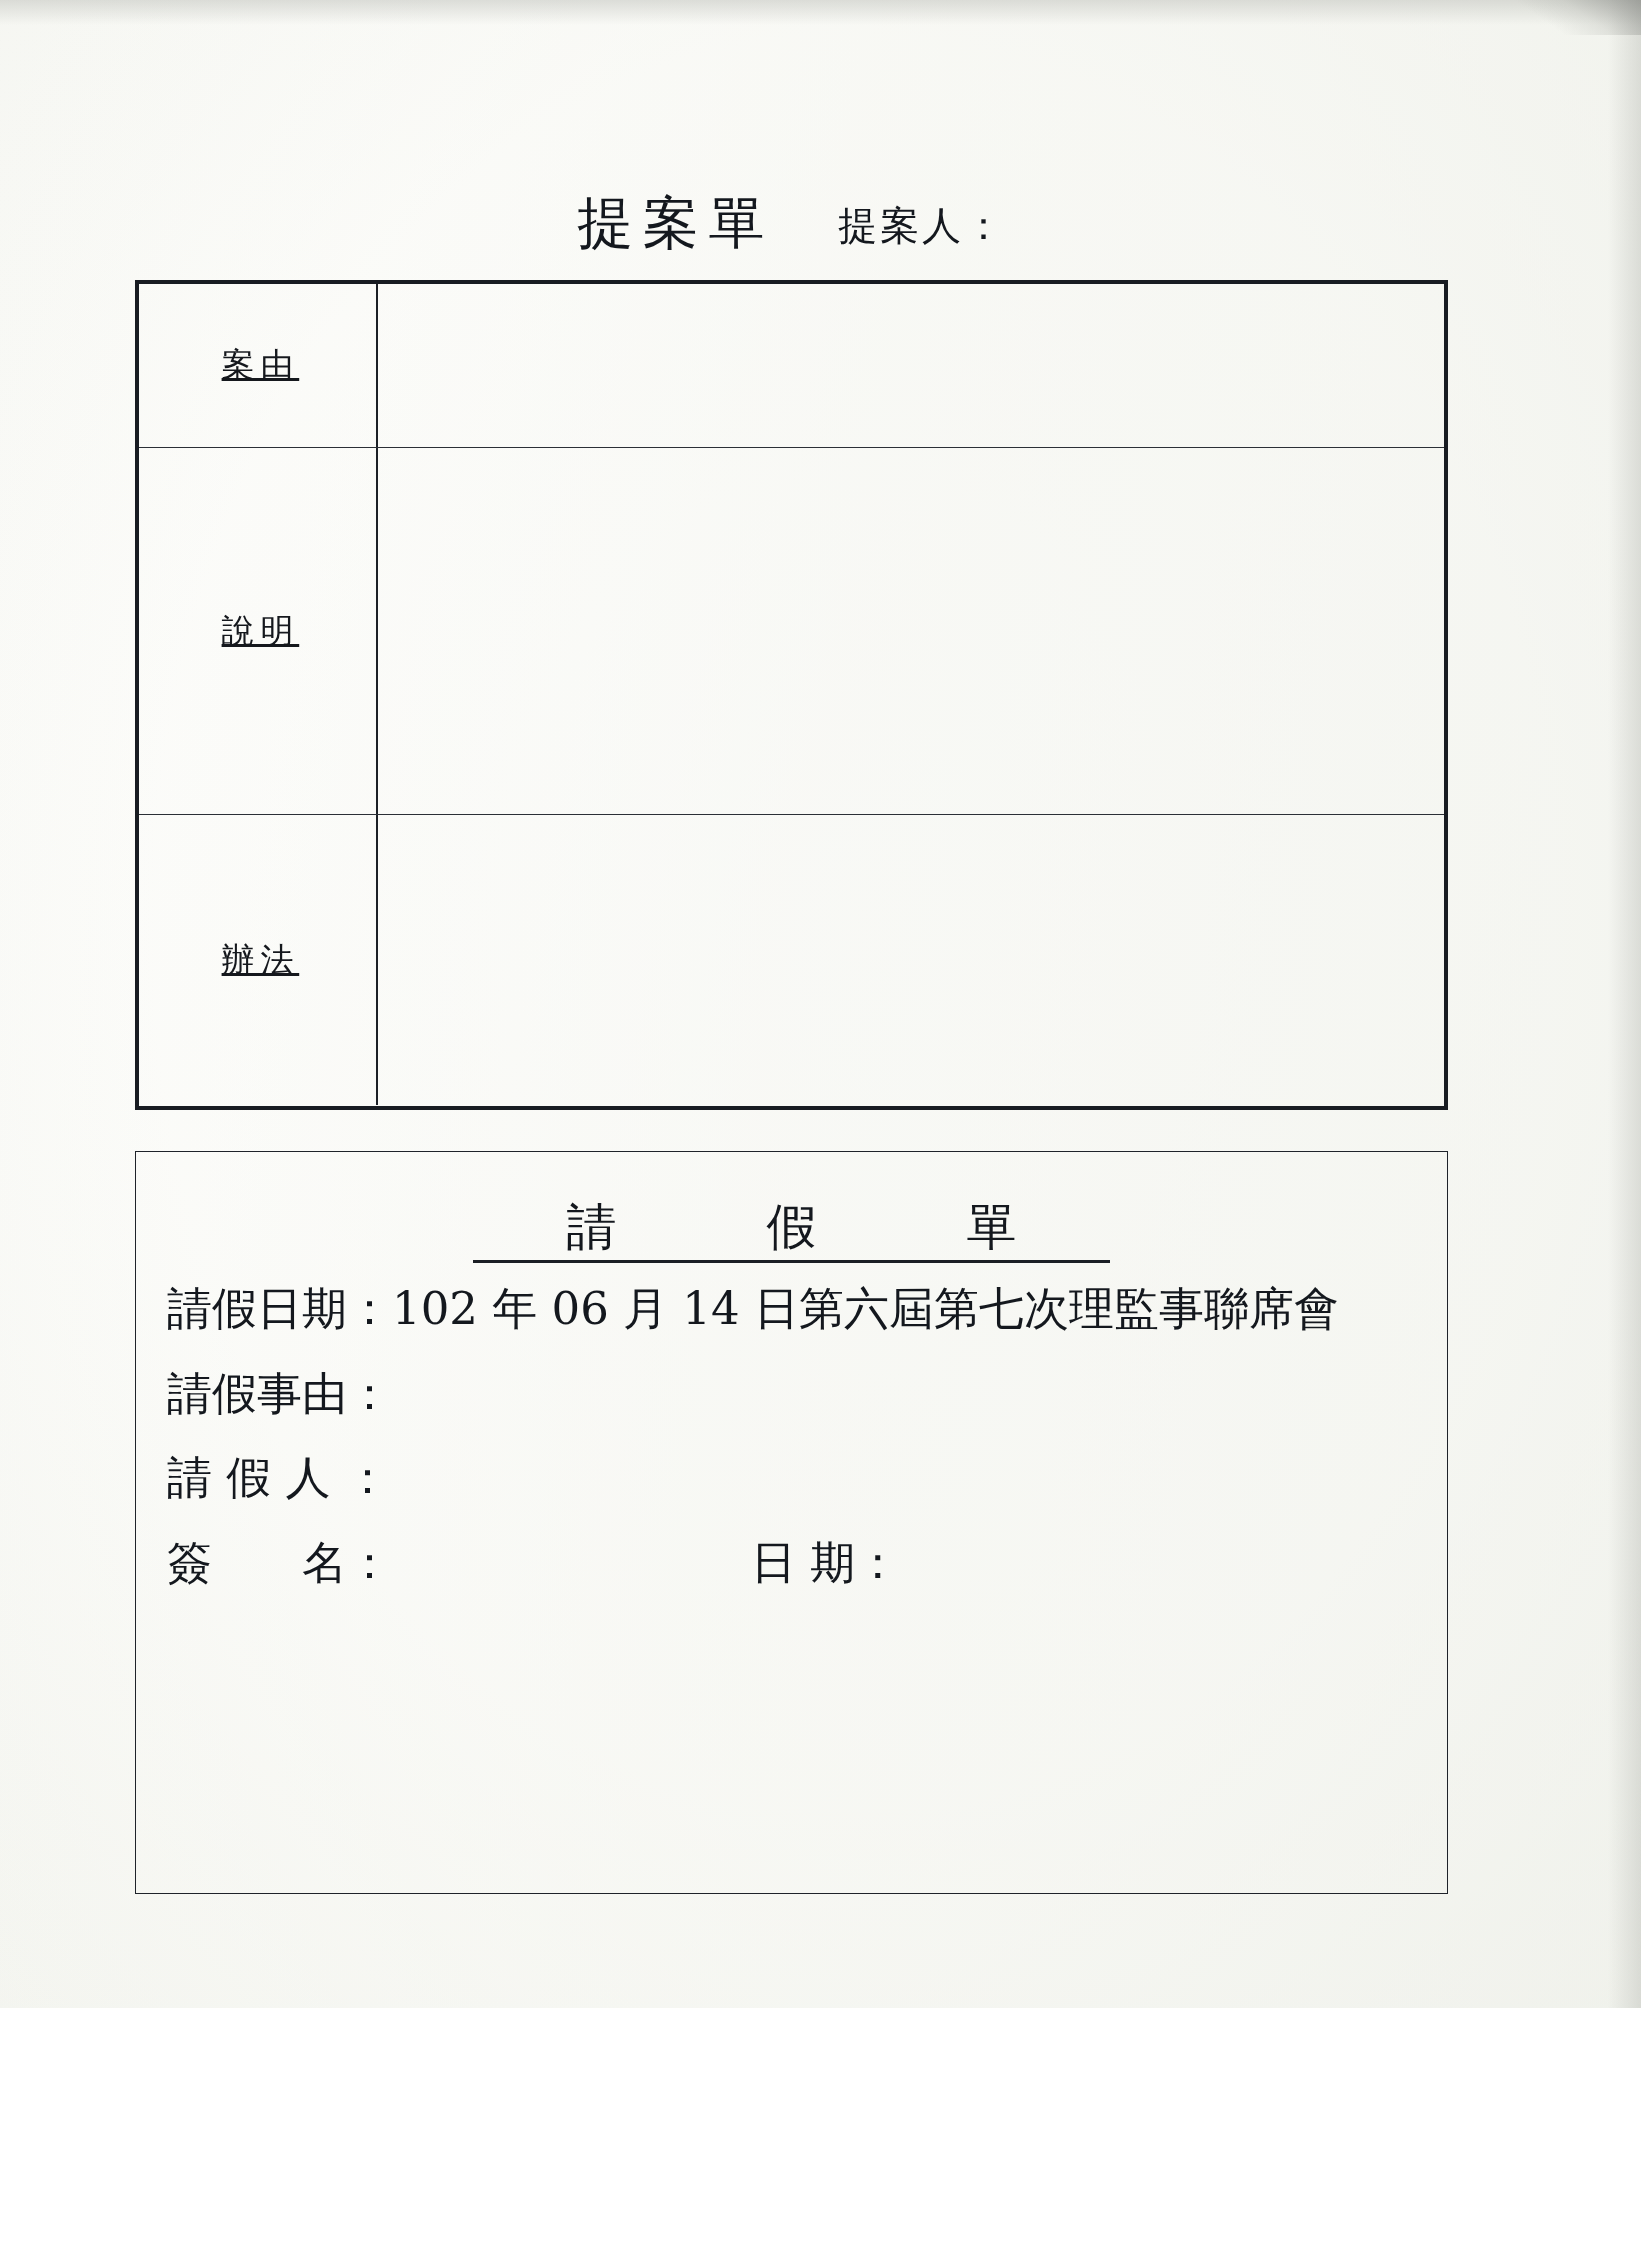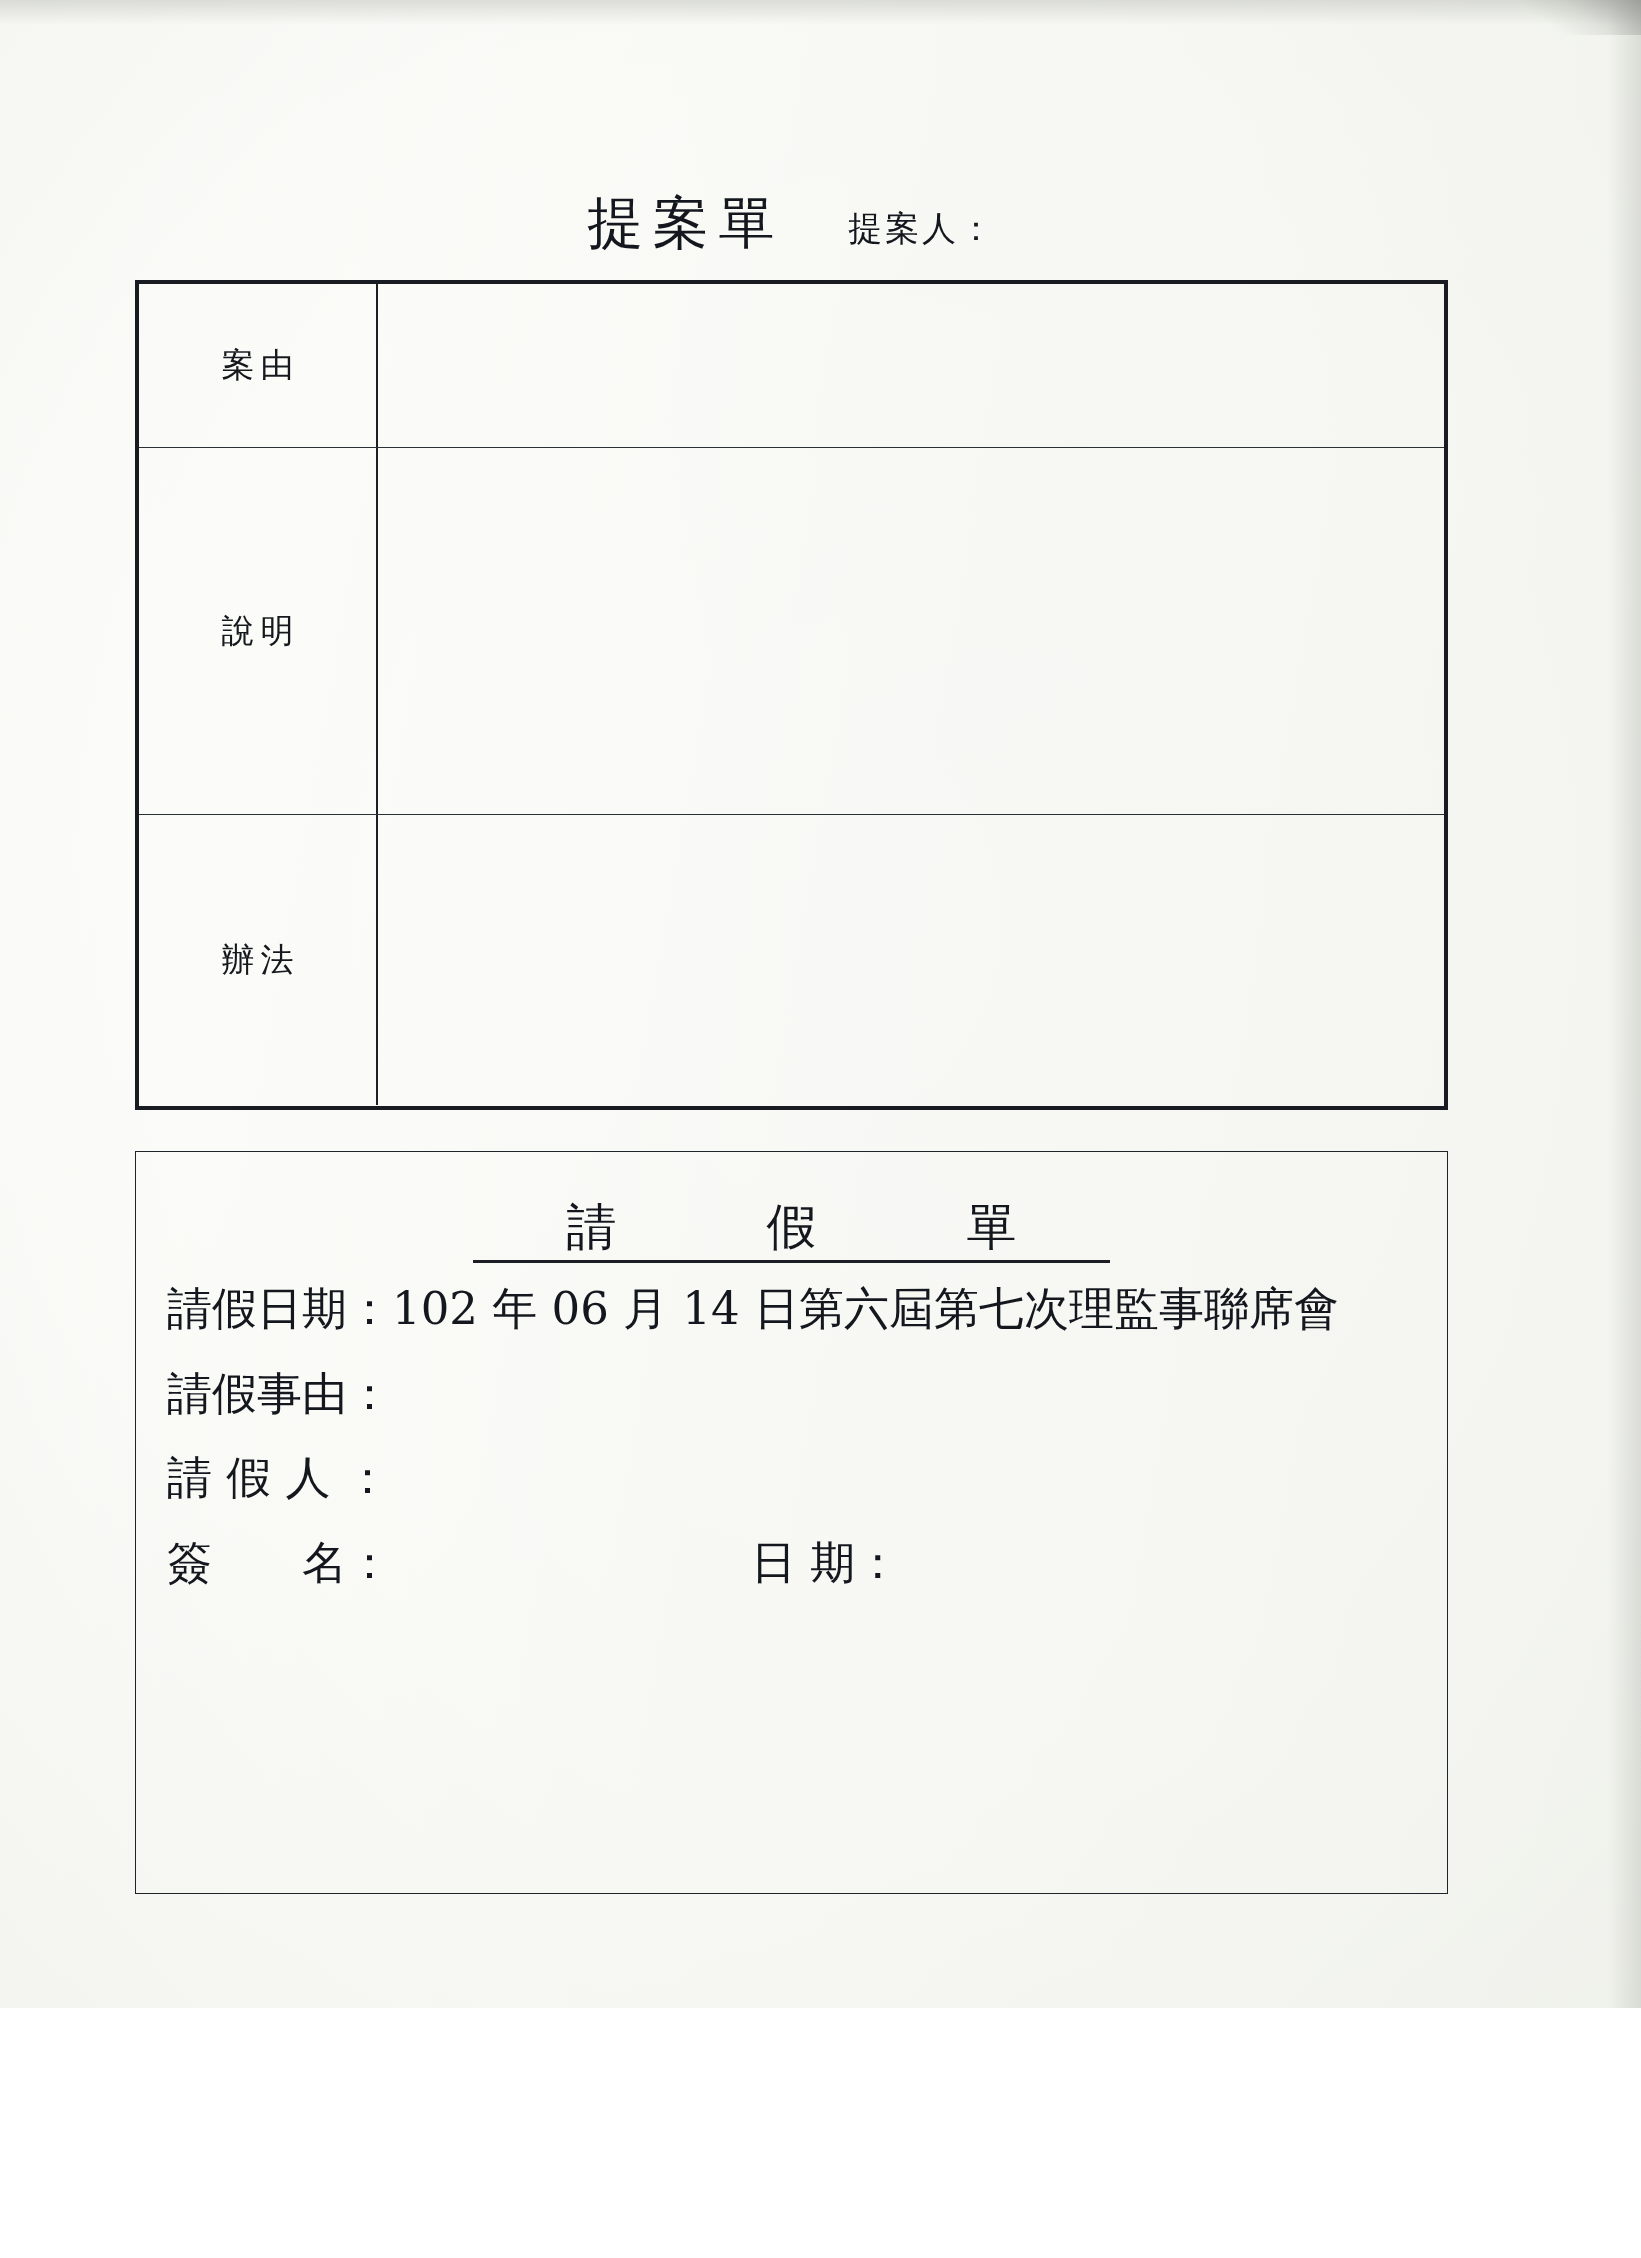--- a/index.html
+++ b/index.html
@@ -65,21 +65,21 @@
     gap: 64px;
   }
   .proposal-title {
     font-size: 56px;
     letter-spacing: 9.7px;
     line-height: 1;
     font-weight: 500;
     white-space: nowrap;
   }
   .proposer-label {
-    font-size: 34px;
+    font-size: 39px;
     letter-spacing: 2.9px;
     line-height: 1;
     padding-bottom: 5.8px;
     white-space: nowrap;
   }
 
   .proposal-table {
     position: absolute;
     left: 135px;
     top: 280px;
@@ -87,20 +87,21 @@
     height: 830px;
     border: 4.8px solid #181c22;
     box-sizing: border-box;
     display: flex;
     flex-direction: column;
   }
   .ptrow {
     display: flex;
     border-bottom: 1.9px solid #2b2f36;
     box-sizing: border-box;
+    text-decoration: underline;
   }
   .ptrow:last-child { border-bottom: none; justify-content: flex-end; }
   .ptrow.r-case   { height: 164px; }
   .ptrow.r-expl   { height: 367px; }
   .ptrow.r-method { height: 290px; }
 
   .ptlabel {
     width: 239px;
     flex: 0 0 239px;
     border-right: 2.9px solid #1c2026;

